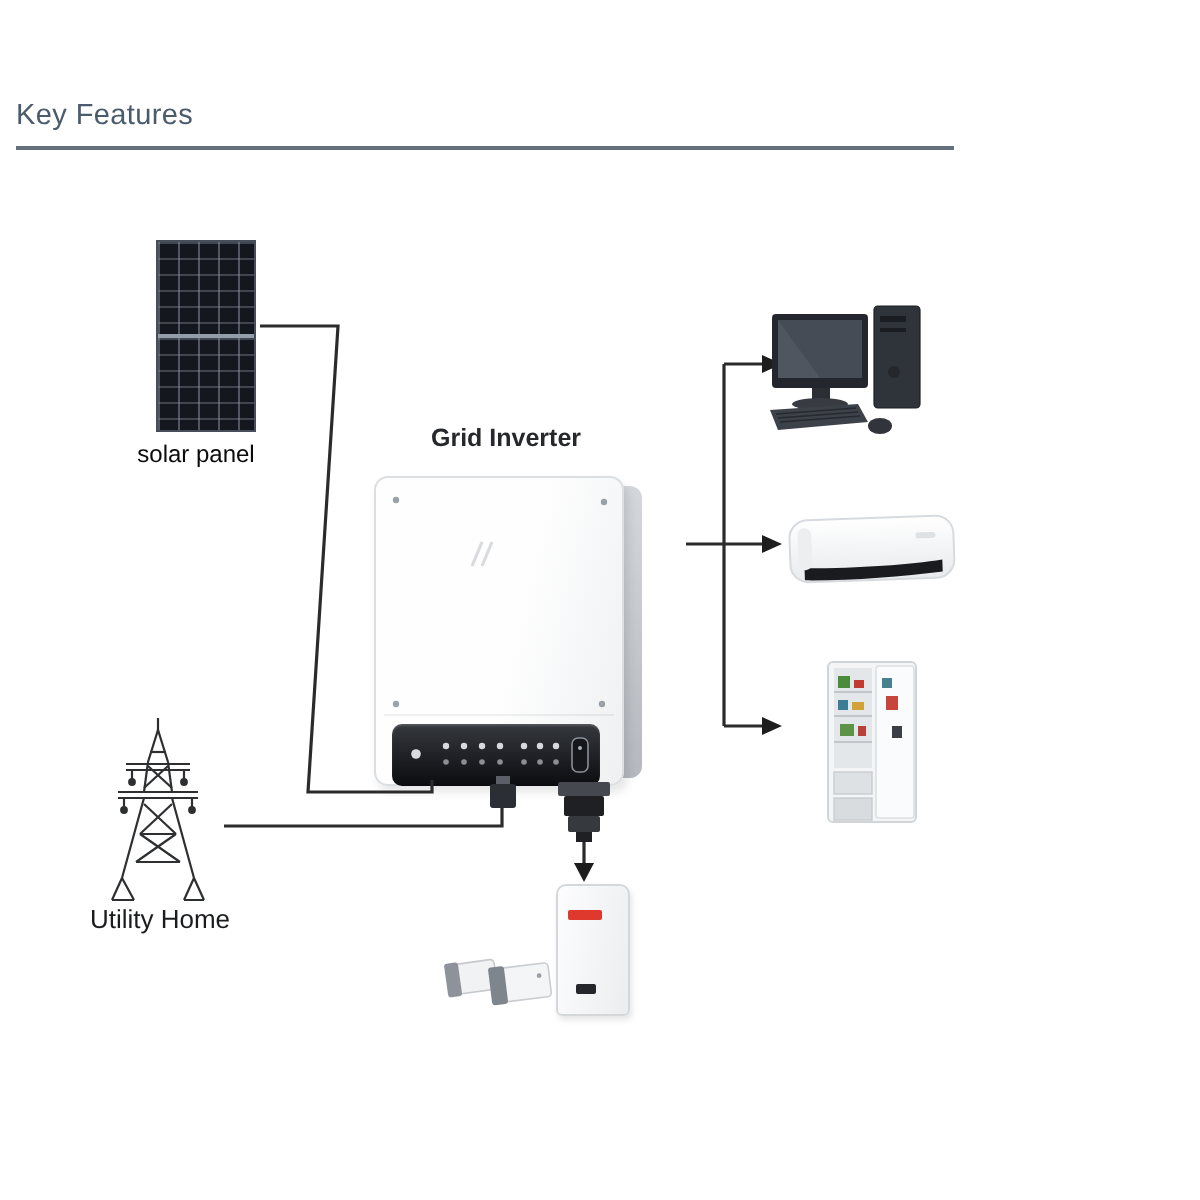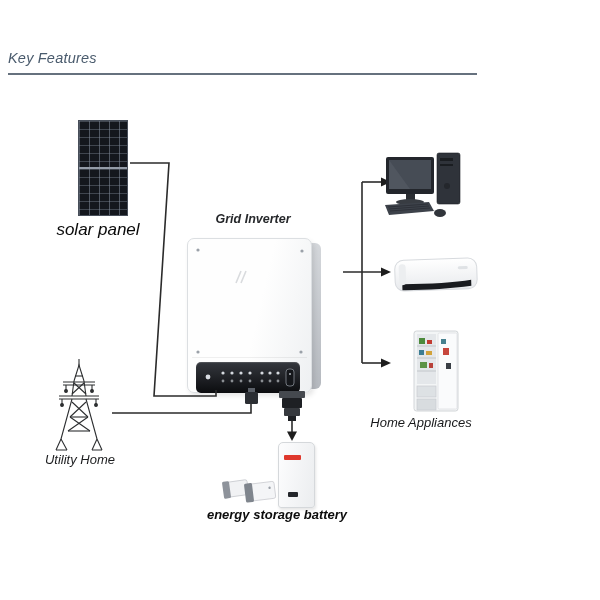--- a/index.html
+++ b/index.html
@@ -1,17 +1,17 @@
 <!DOCTYPE html>
 <html><head>
 <meta charset="utf-8">
 <style>
   html,body{margin:0;padding:0;background:#fff;}
   .canvas{position:relative;width:600px;height:600px;background:#ffffff;overflow:hidden;
-          font-family:"Liberation Sans",sans-serif;font-style:italic;}
+          font-family:"Liberation Sans",sans-serif;}
 
   
   .heading{position:absolute;left:8px;top:50px;font-size:14.5px;font-weight:500;
            color:#4a5b6d;letter-spacing:0.2px;}
   .rule{position:absolute;left:8px;top:73px;width:469px;height:0;
         border-top:2px solid #66717e;}
 
   
   .solar-panel{position:absolute;left:78px;top:120px;width:50px;height:96px;
     background-color:#14171d;
@@ -39,21 +39,21 @@
            background:linear-gradient(100deg,#fdfdfe,#ebedef);
            border:1px solid #d5d8db;border-radius:5px 5px 3px 3px;box-sizing:border-box;
            box-shadow:1px 2px 3px rgba(0,0,0,.10);}
   .battery-logo{position:absolute;left:5px;top:12px;width:17px;height:5px;
                 background:#df382d;border-radius:1px;}
   .battery-indicator{position:absolute;left:9px;top:49px;width:10px;height:5px;
                      background:#24262b;border-radius:1px;}
 
   
   .label{position:absolute;text-align:center;color:#151515;}
-  .label-solar-panel{left:42px;top:220px;width:112px;font-size:17px;font-weight:500;color:#0a0a0a;}
+  .label-solar-panel{left:42px;top:220px;width:112px;font-size:12px;font-weight:500;color:#0a0a0a;}
   .label-inverter{left:205px;top:212px;width:96px;font-size:12.5px;font-weight:700;color:#26282b;}
   .label-utility{left:36px;top:452px;width:88px;font-size:13px;font-weight:500;color:#1b1c1e;}
   .label-appliances{left:366px;top:415px;width:110px;font-size:13px;font-weight:500;color:#17181a;}
   .label-battery{left:204px;top:507px;width:146px;font-size:13px;font-weight:700;color:#0c0c0c;}
 
   .overlay{position:absolute;left:0;top:0;pointer-events:none;}
 </style>
 </head>
 <body>
 
@@ -93,24 +93,22 @@
       <rect x="90" y="7" width="8" height="17" rx="3" fill="#15171b" stroke="#8a9098" stroke-width="0.8"></rect>
       <circle cx="94" cy="12" r="1" fill="#aeb4bb"></circle>
     </svg>
   </div>
   <div class="label label-inverter">Grid Inverter</div>
 
   <div class="battery">
     <div class="battery-logo"></div>
     <div class="battery-indicator"></div>
   </div>
-  <div class="label label-battery">energy storage battery</div>
 
   <div class="label label-utility">Utility Home</div>
-  <div class="label label-appliances">Home Appliances</div>
 
   <svg class="overlay" width="600" height="600" viewBox="0 0 600 600">
     <defs>
       <linearGradient id="gAC" x1="0" y1="0" x2="0" y2="1">
         <stop offset="0" stop-color="#ffffff"></stop>
           <stop offset="1" stop-color="#e8eaed"></stop>
       </linearGradient>
     </defs>
 
     <g stroke="#2b2b2b" stroke-width="1.6" fill="none">

